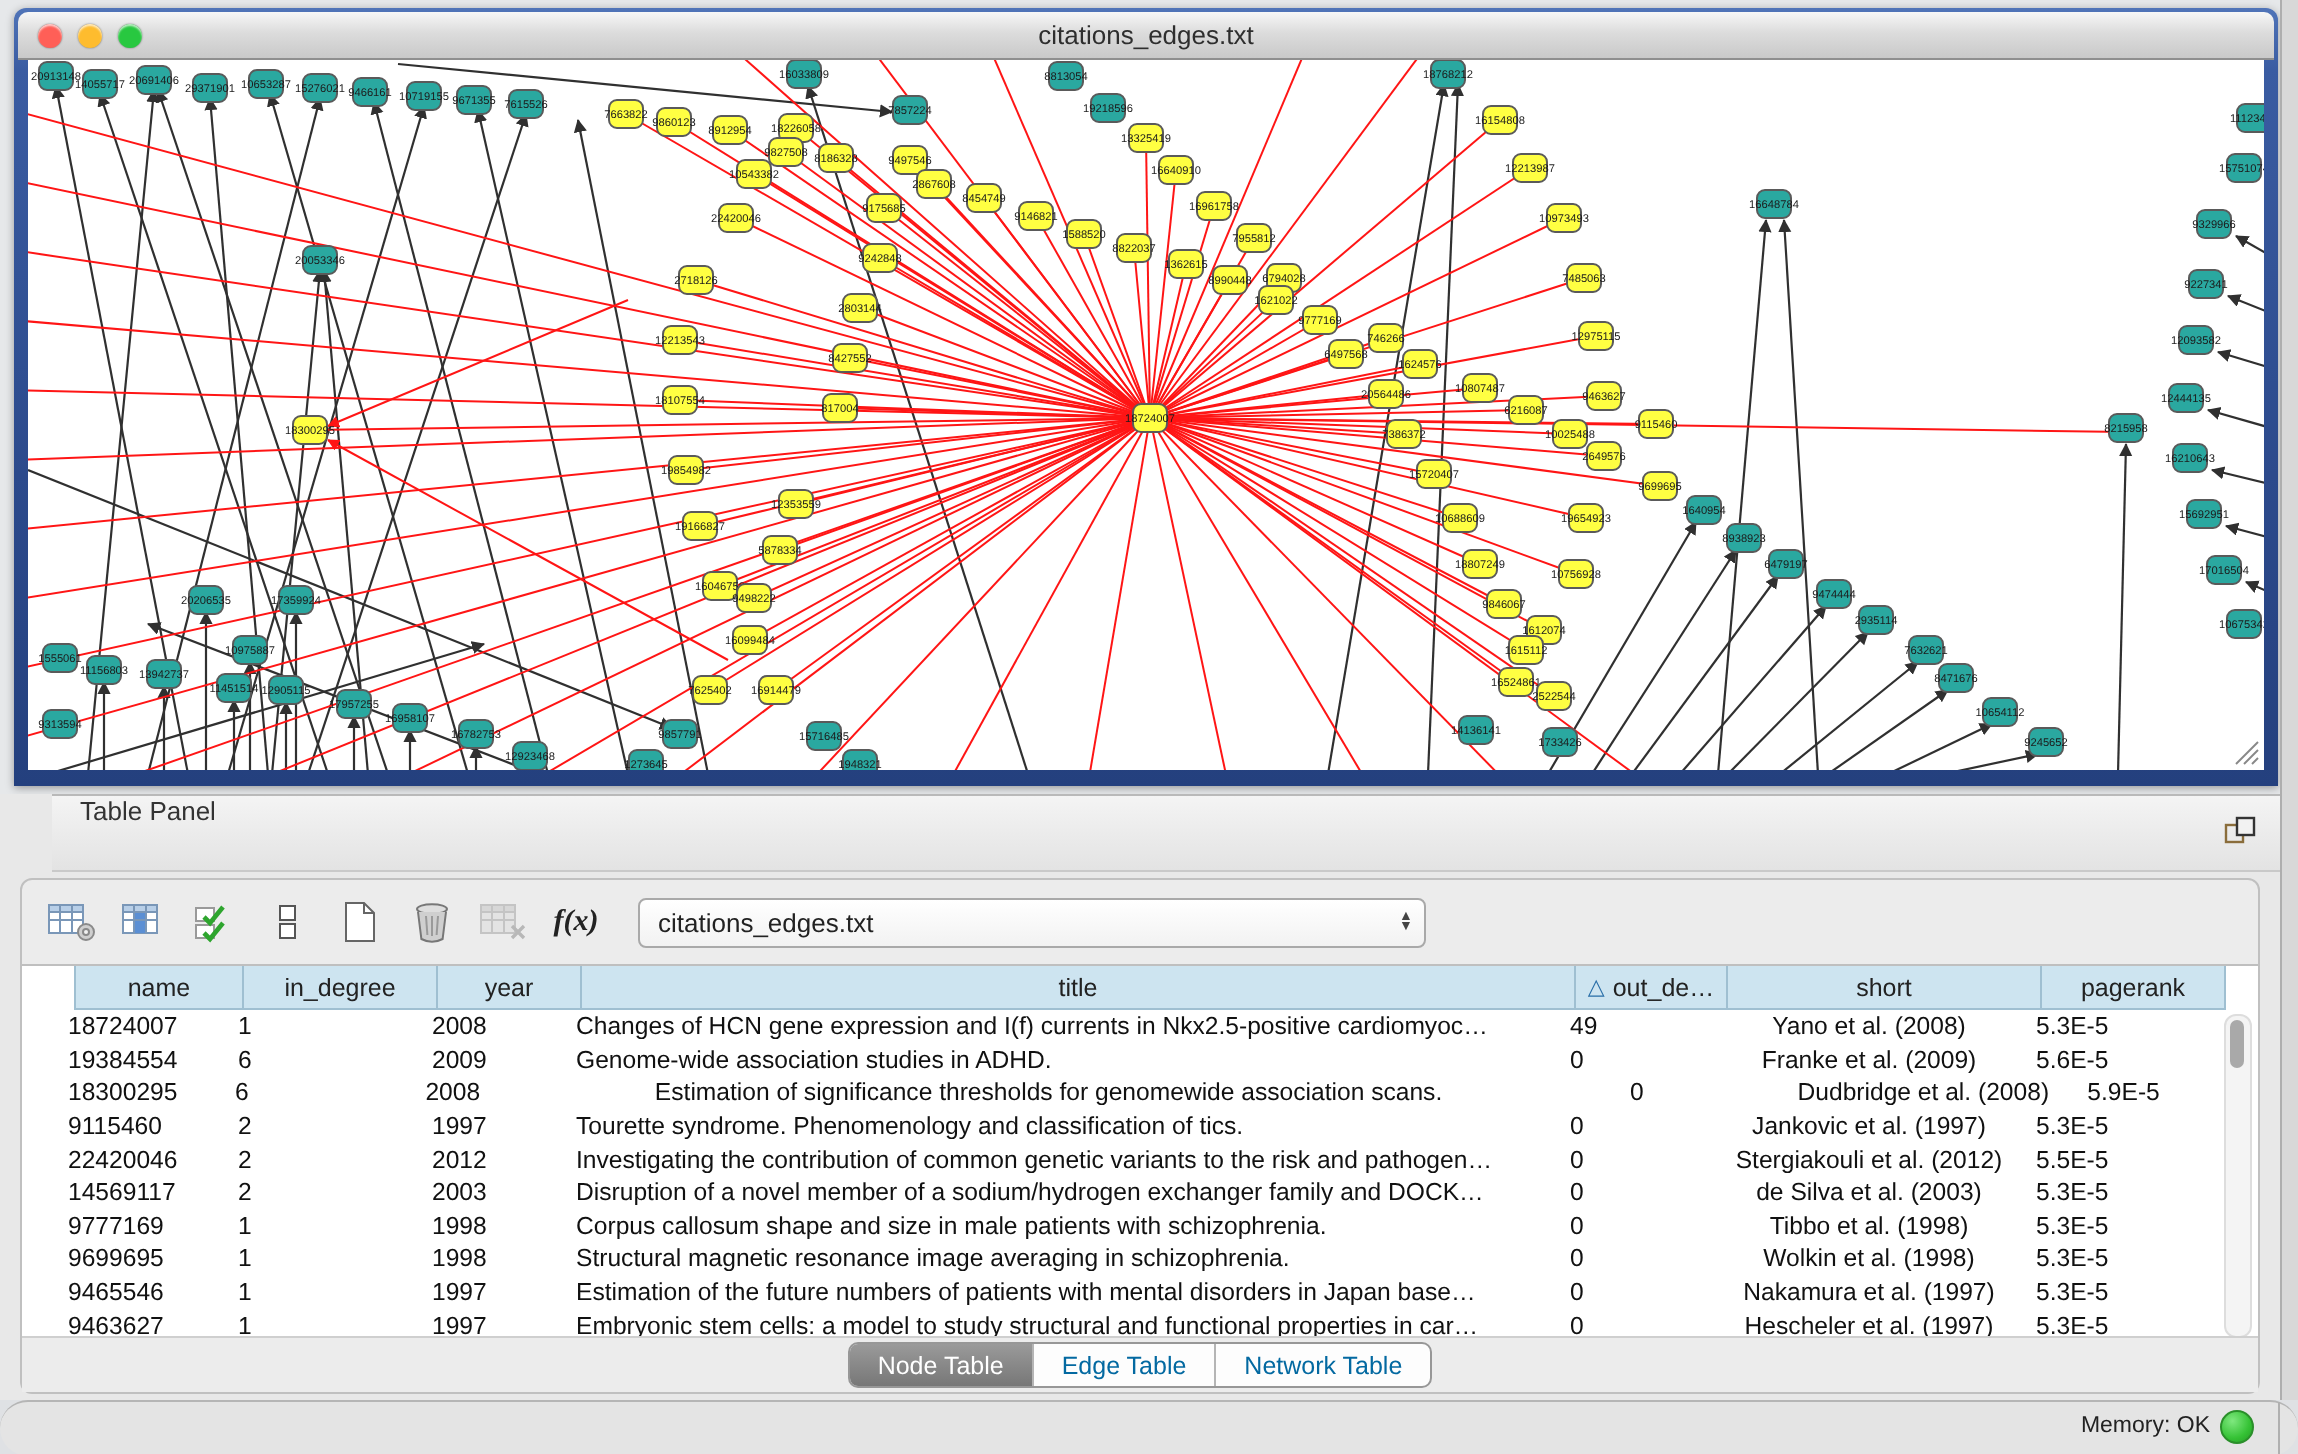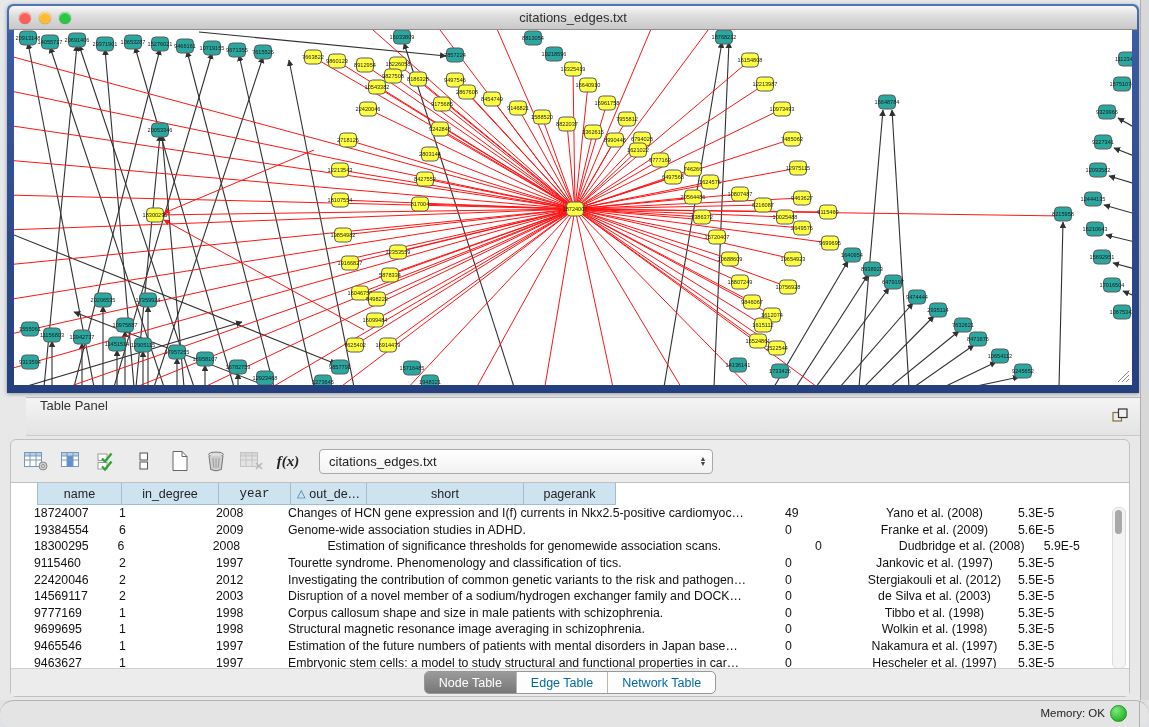--- a/index.html
+++ b/index.html
@@ -826,22 +826,25 @@
         </div>
       </div>
     <div class="tablewrap">
       <div class="thead" id="thead" style="padding-left: 26px;">
           <div class="th" style="width: 85px;">
             <span>name</span>
           </div>
           <div class="th" style="width: 97px;">
             <span>in_degree</span>
           </div>
-          <div class="th" style="width: 72px; font-family: Liberation Mono, monospace;">
+          <div class="th" style="width: 72px;">
             <span>year</span>
+          </div>
+          <div class="th" style="width: 497px;">
+            <span>title</span>
           </div>
           <div class="th" style="width: 76px;">
             <span class="sort-tri">△</span>
             <span>out_de…</span>
           </div>
           <div class="th" style="width: 157px;">
             <span>short</span>
           </div>
           <div class="th" style="width: 92px;">
             <span>pagerank</span>

